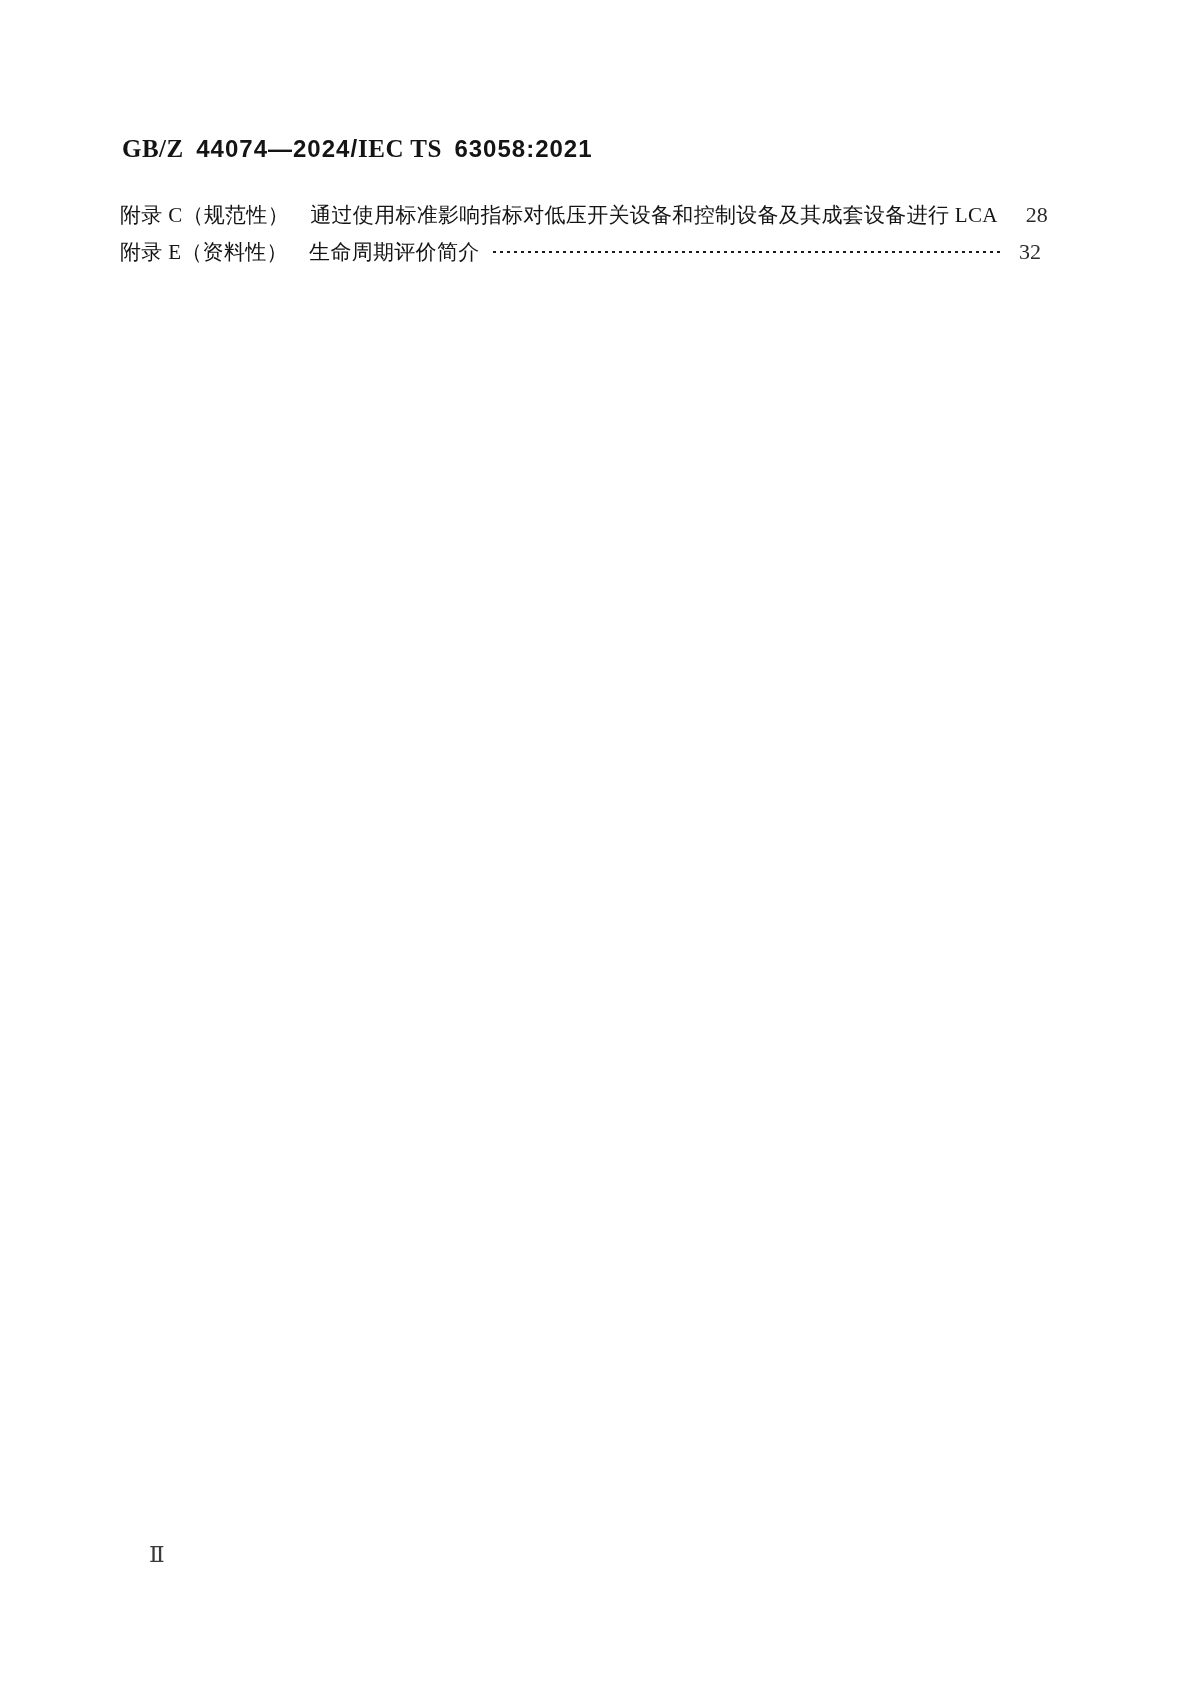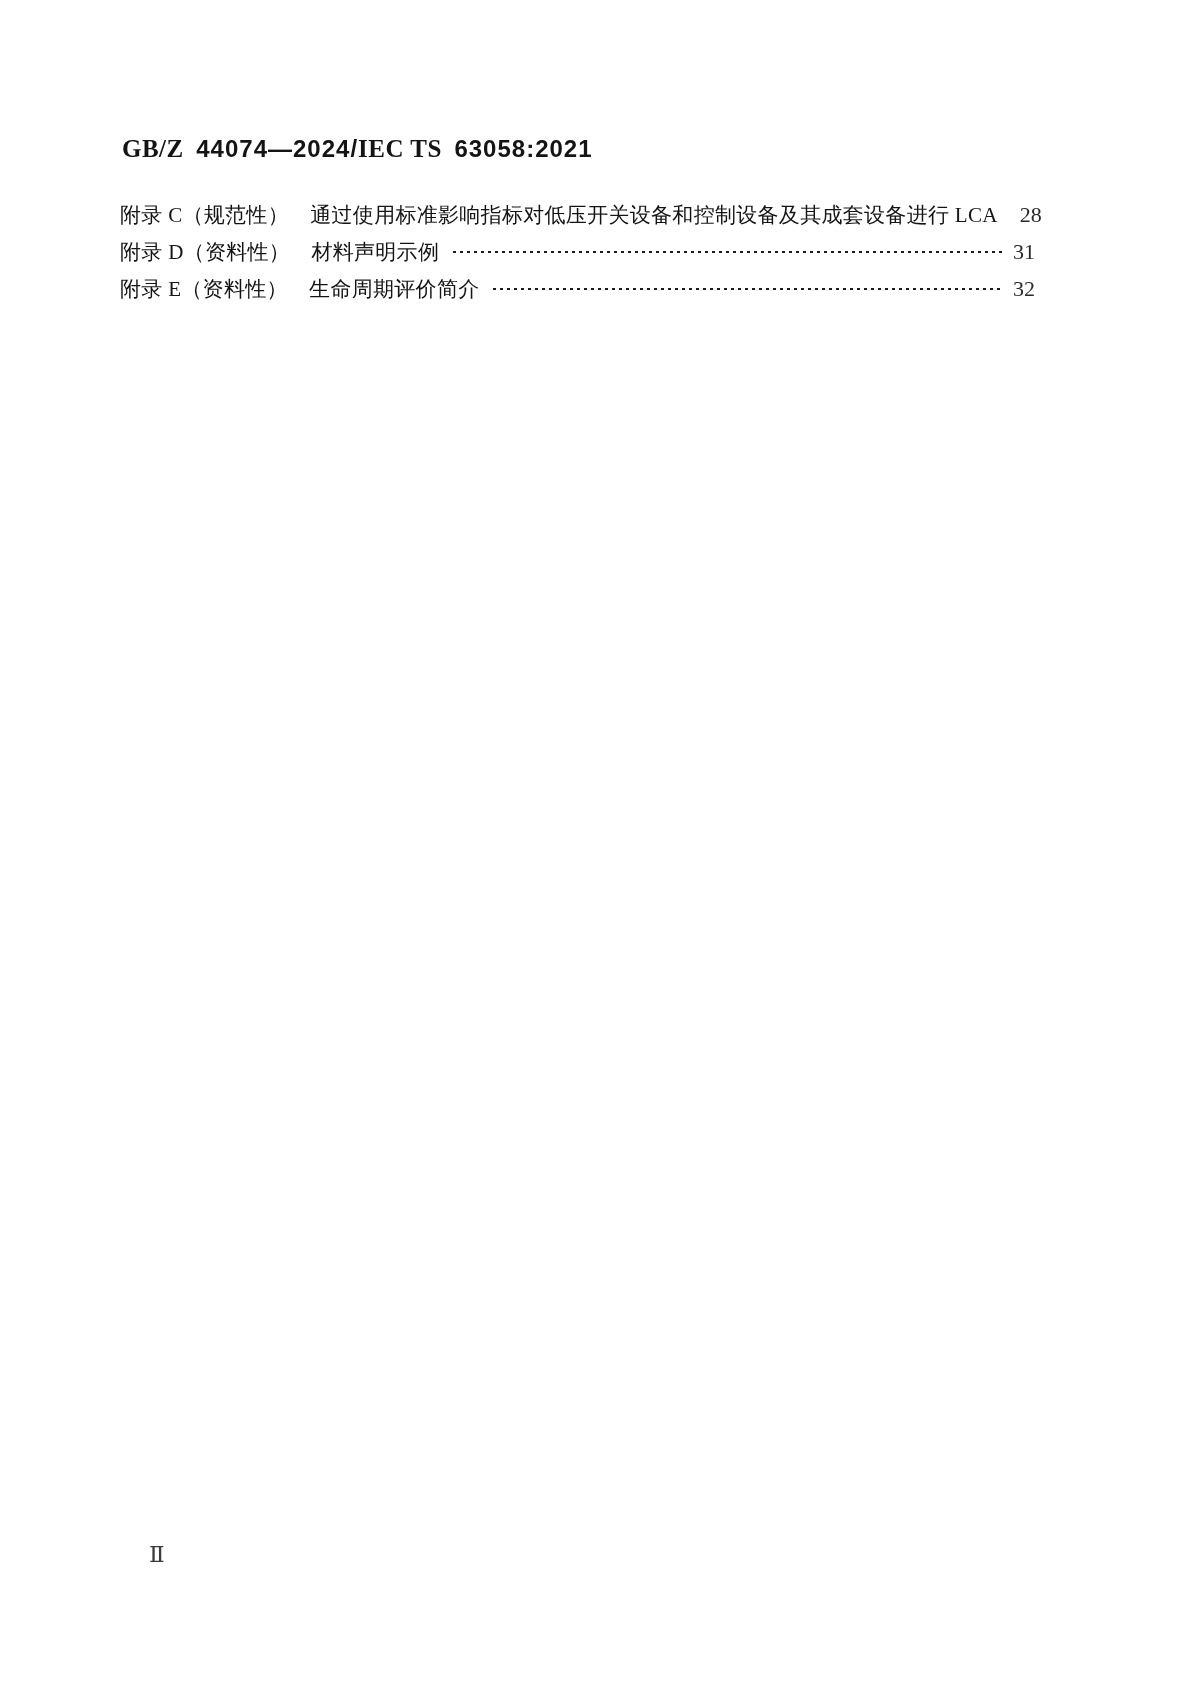--- a/index.html
+++ b/index.html
@@ -59,21 +59,21 @@
     align-self: stretch;
     margin: 0 10px 0 12px;
     background-image: radial-gradient(circle, #1b1b1b 1.35px, rgba(0,0,0,0) 1.5px);
     background-size: 7px 10px;
     background-repeat: repeat-x;
     background-position: left center;
   }
   .toc-pagenum {
     flex: 0 0 auto;
     width: 34px;
-    text-align: left;
+    text-align: center;
     font-size: 22px;
     color: #2a2a2a;
     font-family: "Liberation Serif", "DejaVu Serif", serif;
   }
   .page-footer {
     position: absolute;
     left: 149px;
     top: 1541px;
     font-size: 23px;
     color: #3a3a3a;
@@ -90,25 +90,20 @@
   </div>
 
   <div class="toc">
 
     <div class="toc-row">
       <span class="toc-label">附录 C（规范性）　通过使用标准影响指标对低压开关设备和控制设备及其成套设备进行 LCA</span>
       <span class="toc-dots"></span>
       <span class="toc-pagenum">28</span>
     </div>
 
-    <div class="toc-row">
-      <span class="toc-label">附录 D（资料性）　材料声明示例</span>
-      <span class="toc-dots"></span>
-      <span class="toc-pagenum">31</span>
-    </div>
 
     <div class="toc-row">
       <span class="toc-label">附录 E（资料性）　生命周期评价简介</span>
       <span class="toc-dots"></span>
       <span class="toc-pagenum">32</span>
     </div>
 
 
   </div>
 

